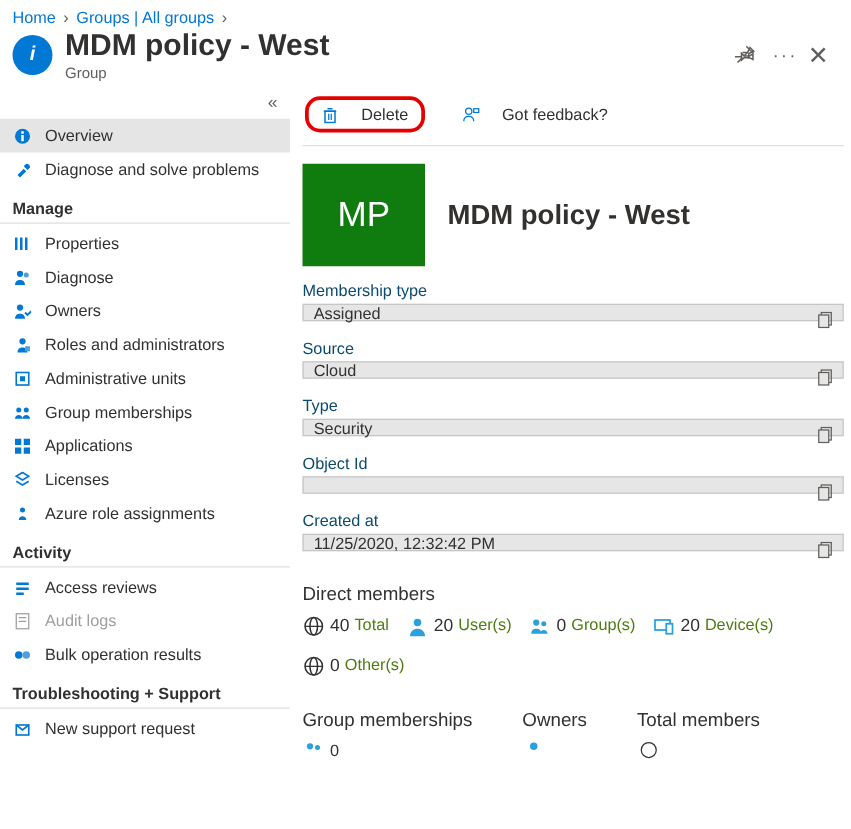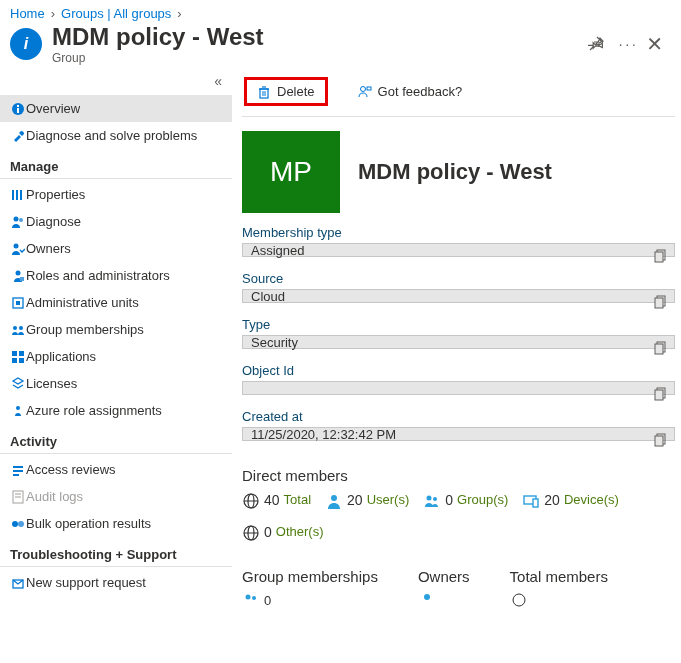--- a/index.html
+++ b/index.html
@@ -55,20 +55,21 @@
     text-align: right;
     padding: 2px 10px 6px 10px;
     color: #605e5c;
     font-size: 14px;
     cursor: pointer;
   }
   .nav-item {
     display: flex; align-items: center;
     padding: 6px 10px;
     cursor: pointer;
+    gap: 10px;
     font-size: 13px;
     color: #323130;
   }
   .nav-item.selected { background: #e5e5e5; }
   .nav-item .nav-icon { width: 16px; display:flex; justify-content:center; color:#0078d4; }
   .nav-item.disabled { color: #a19f9d; }
   .nav-item.disabled .nav-icon { color:#a19f9d; }
   .nav-section {
     padding: 10px 10px 4px 10px;
     font-weight: 600;
@@ -82,25 +83,26 @@
     flex: 1;
     padding: 0 6px 20px 10px;
   }
   .cmdbar {
     display: flex; align-items: center;
     gap: 20px;
     padding: 6px 0 10px 2px;
     border-bottom: 1px solid #e1dfdd;
   }
   .cmd-btn {
-    display: flex; align-items: center; gap: 6px;
+    display: flex; align-items: center; gap: 18px;
     padding: 4px 10px;
     cursor: pointer;
     color: #323130;
     font-size: 13px;
+    border-radius: 12px;
   }
   .cmd-btn .ci { color:#0078d4; }
   .cmd-highlight { border: 3px solid #e60000; }
 
   .hero {
     display: flex; align-items: center;
     gap: 18px;
     padding: 14px 0 12px 0;
   }
   .hero-square {

